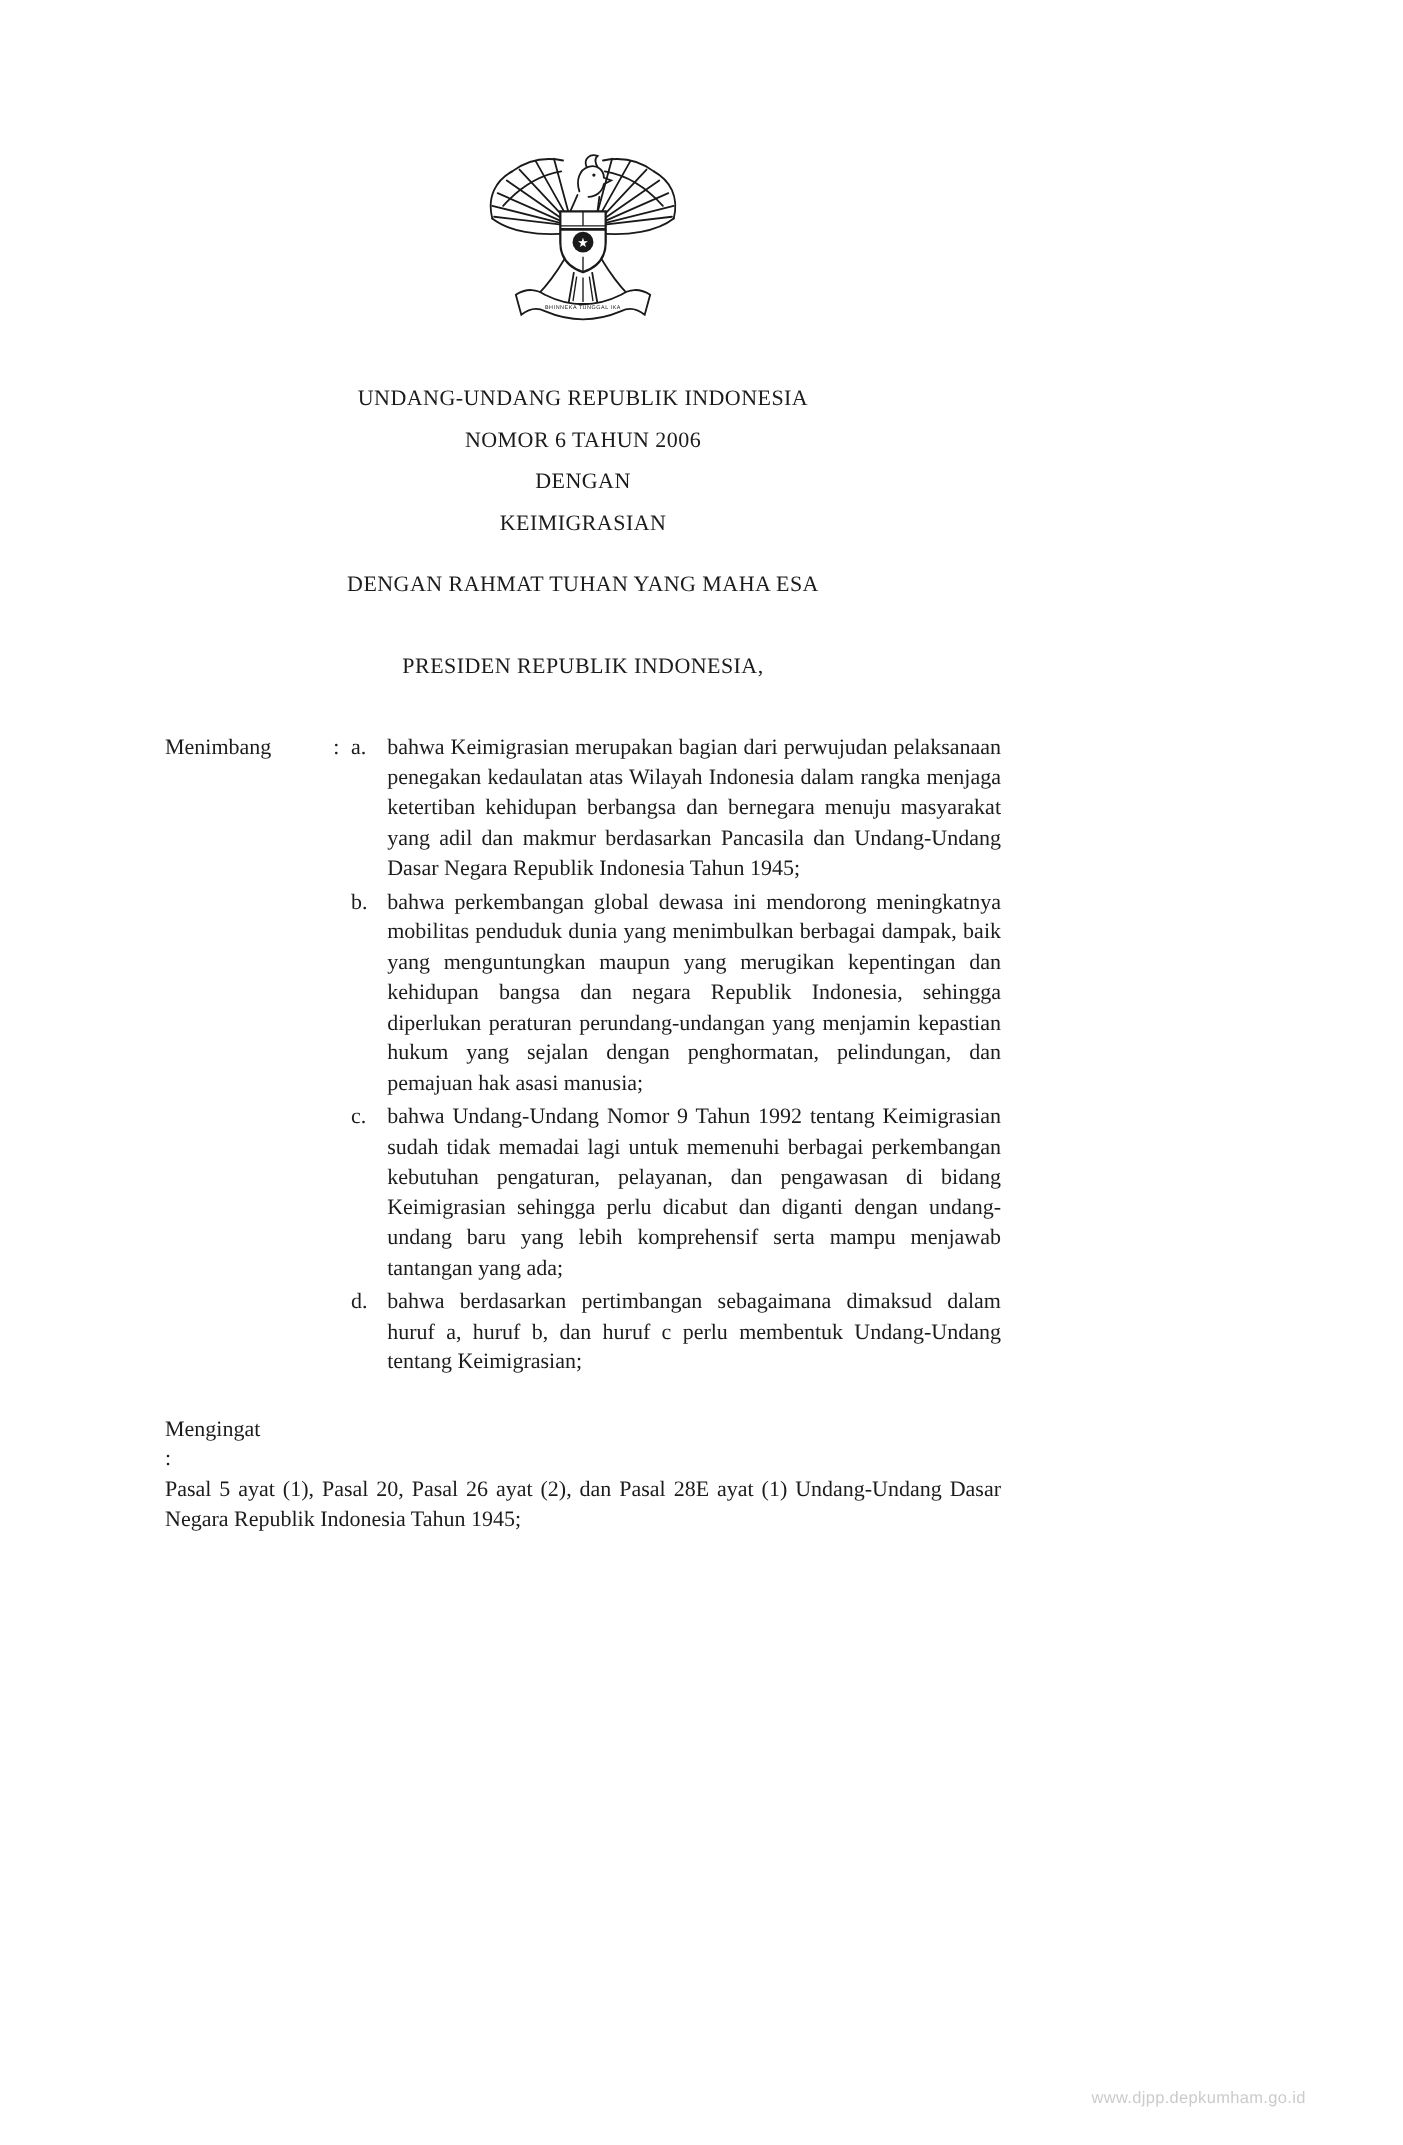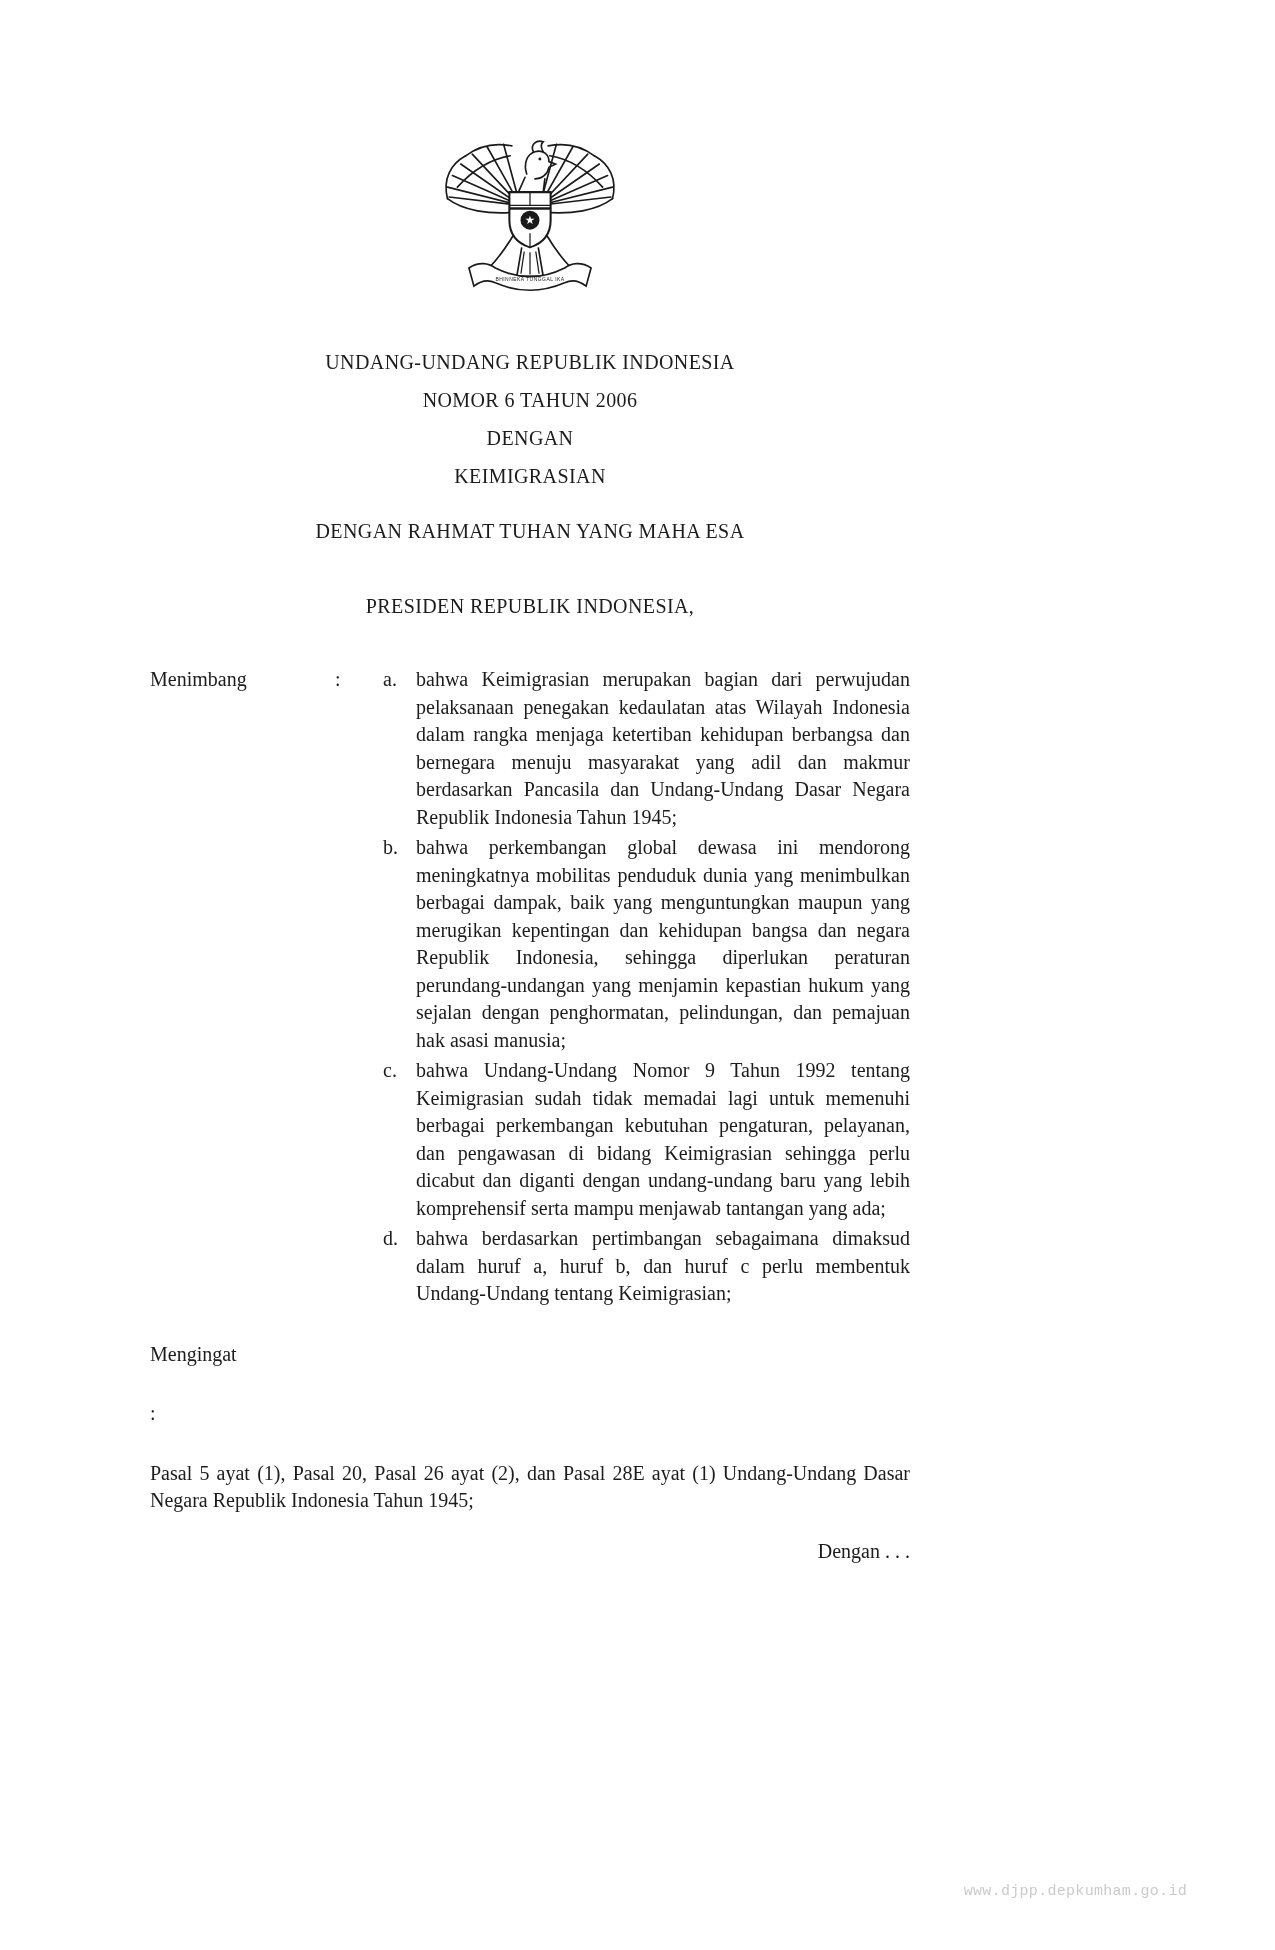--- a/index.html
+++ b/index.html
@@ -39,40 +39,40 @@
   }
   .authority {
     margin-top: 47px;
     text-align: center;
     font-size: 20px;
     letter-spacing: 0.4px;
     line-height: 28px;
     font-family: Liberation Serif, serif;
   }
   .sections { margin-top: 46px; font-size: 20px; line-height: 27.5px; }
-  .section { display: flex; gap: 32px; }
+  .section { display: flex; }
   .section + .section { margin-top: 30px; flex-direction: column; }
   .section-label { width: 153px; flex: 0 0 auto; }
   .section-colon { width: 16px; flex: 0 0 auto; }
   .section-body { flex: 1 1 auto; }
   .item { display: flex; margin-bottom: 3px; }
   .item-marker { width: 33px; flex: 0 0 auto; }
   .item-text { flex: 1 1 auto; text-align: justify; }
   .block-text { text-align: justify; }
   .catchword {
     margin-top: 22px;
     text-align: right;
     font-size: 20px;
     line-height: 28px;
   }
   .watermark {
     position: absolute;
     right: 88px;
-    bottom: 50px;
-    font-family: Liberation Mono, monospace;
+    bottom: 34px;
+    font-family: Liberation Sans, sans-serif;
     font-size: 15px;
     color: #cbcbcb;
     letter-spacing: 0.3px;
   }
   .emblem-svg { display: block; }
   .motto-text {
     font-family: "Liberation Sans", sans-serif;
     font-size: 6px;
     letter-spacing: 0.6px;
     fill: #1a1a1a;
@@ -180,18 +180,17 @@
       <div class="section">
         <div class="section-label">Mengingat</div>
         <div class="section-colon">:</div>
         <div class="section-body">
           <div class="block-text">Pasal 5 ayat (1), Pasal 20, Pasal 26 ayat (2), dan Pasal 28E ayat (1) Undang-Undang Dasar Negara Republik Indonesia Tahun 1945;</div>
         </div>
       </div>
 
     </div>
 
-    <div class="catchword">Dengan . . .</div>
 
   </div>
 
   <div class="watermark">www.djpp.depkumham.go.id</div>
 </div>
 
 </body></html>

